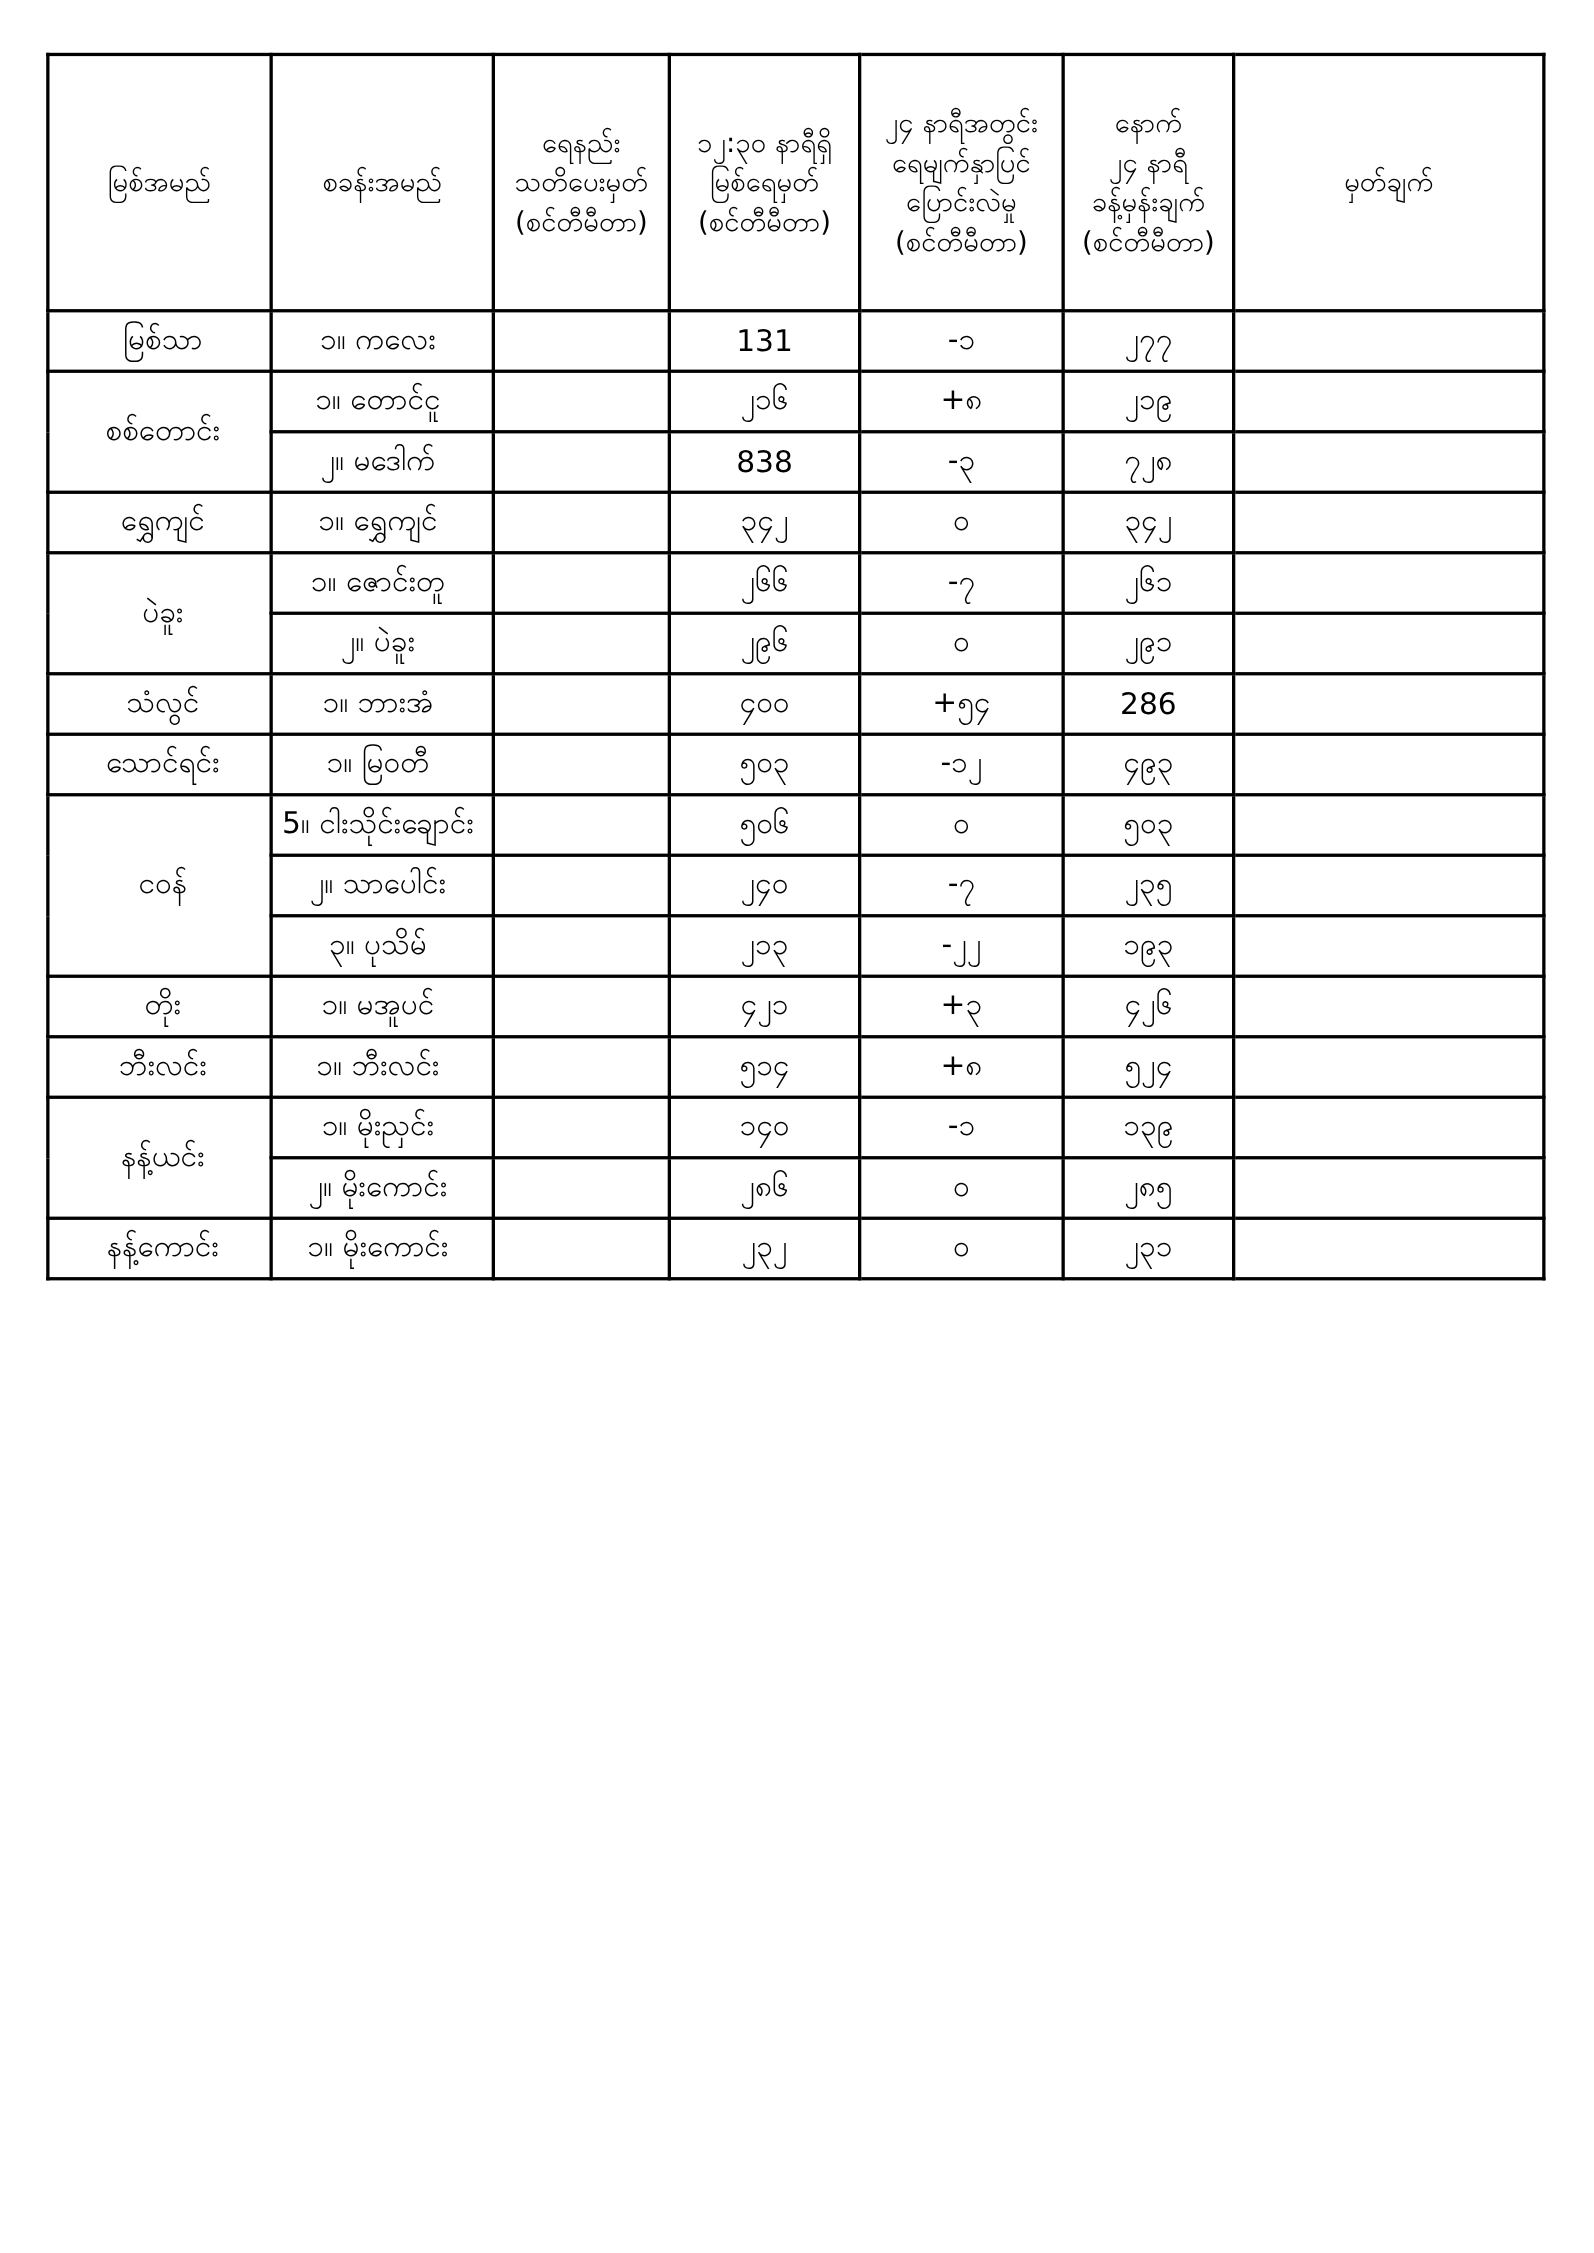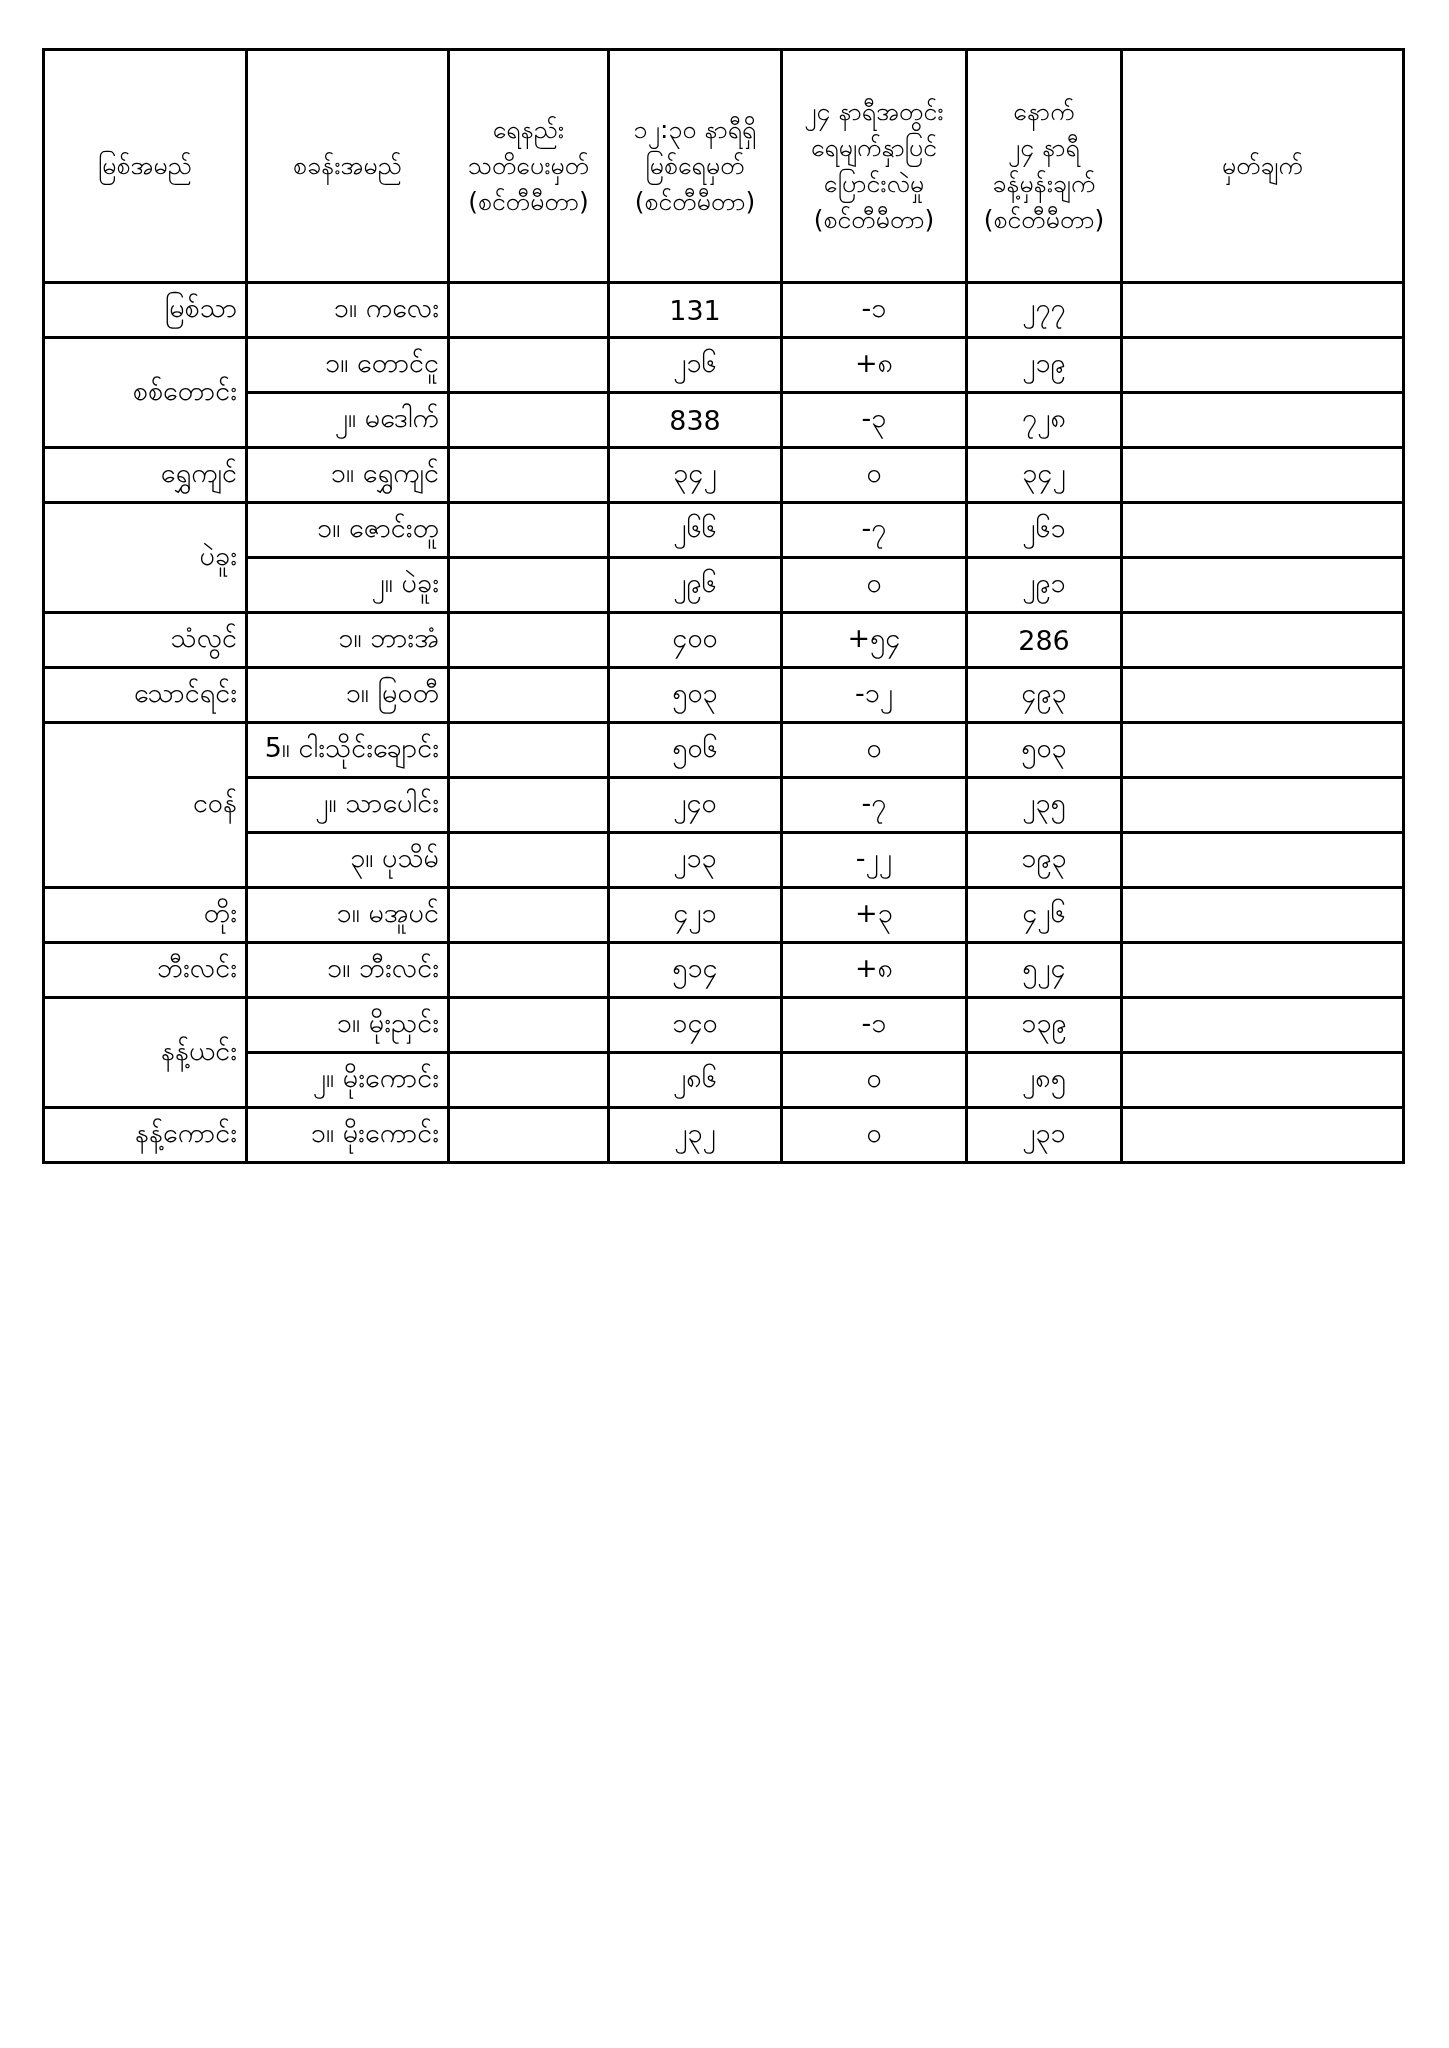--- a/index.html
+++ b/index.html
@@ -44,25 +44,25 @@
     text-align: center;
     vertical-align: middle;
     white-space: pre-line;
   }
   tbody td {
     height: 52px;
     font-size: 27px;
     vertical-align: middle;
   }
   td.river {
-    text-align: right;
+    text-align: center;
     padding-left: 14px;
   }
   td.station {
-    text-align: right;
+    text-align: center;
     padding-left: 0;
     margin-left: 28px;
   }
   td.num {
     text-align: center;
   }
 </style>
 </head>
 <body>
 

